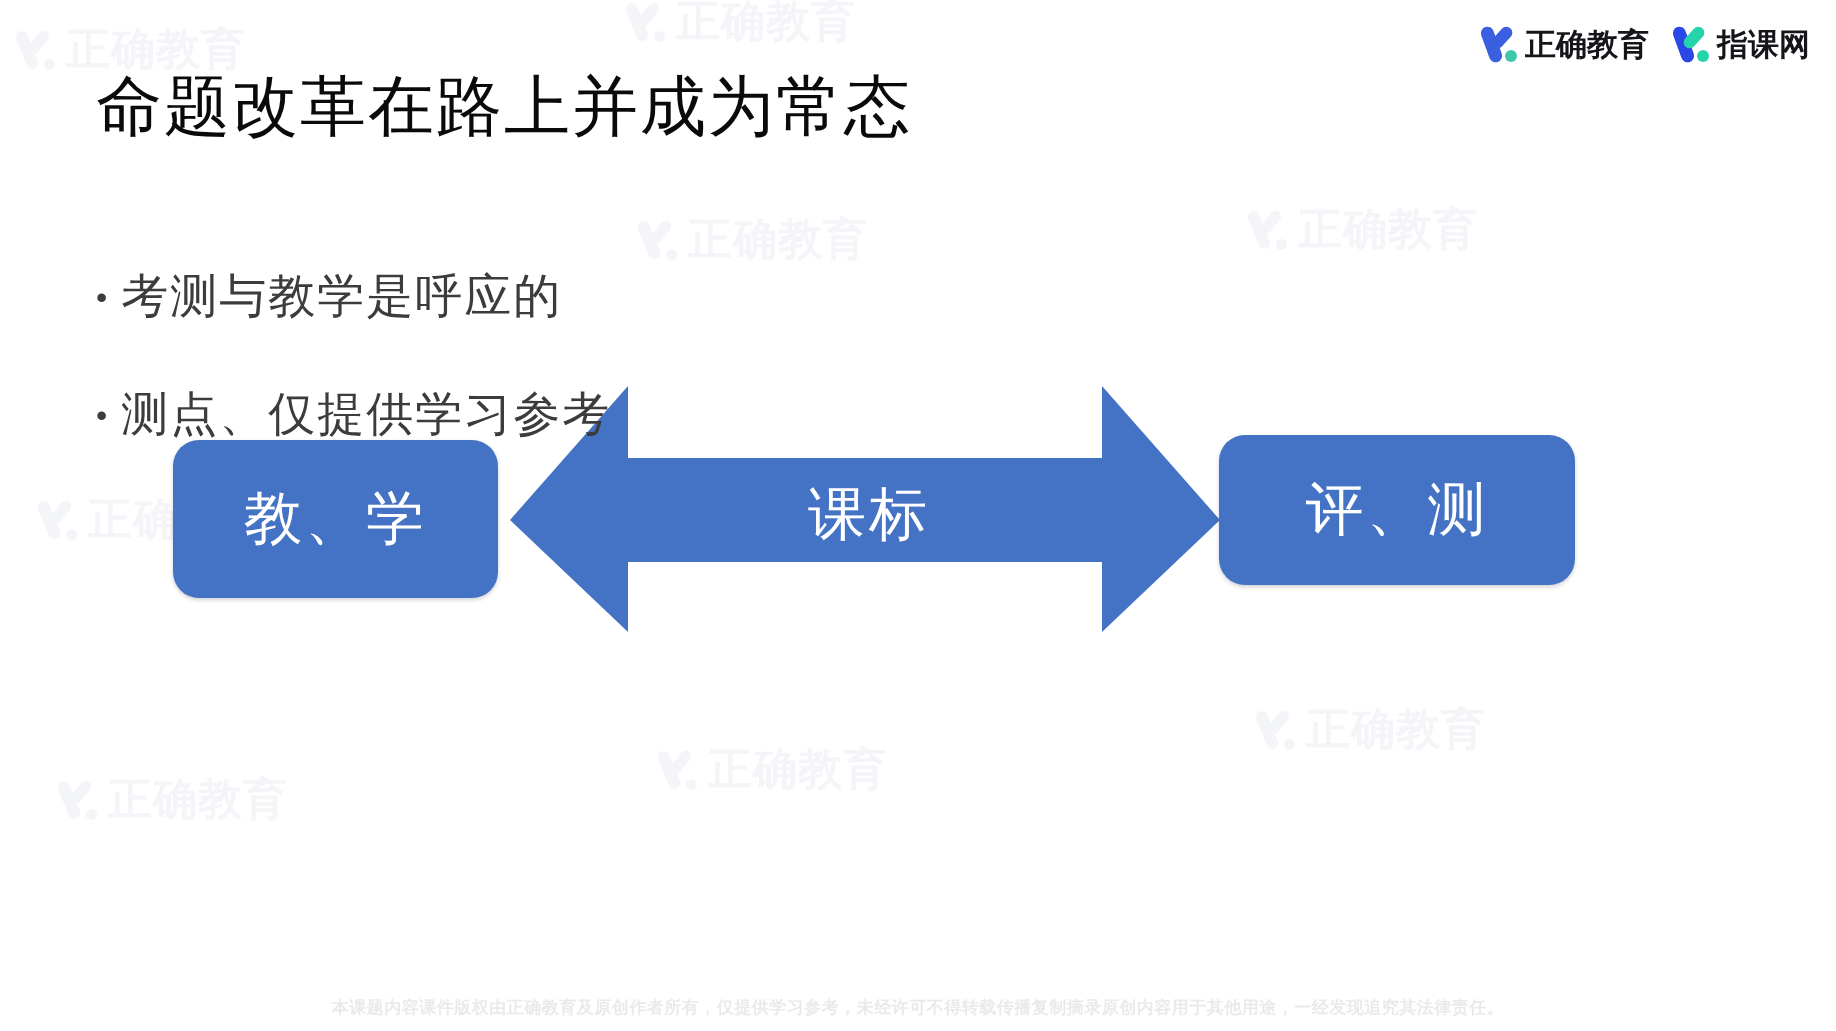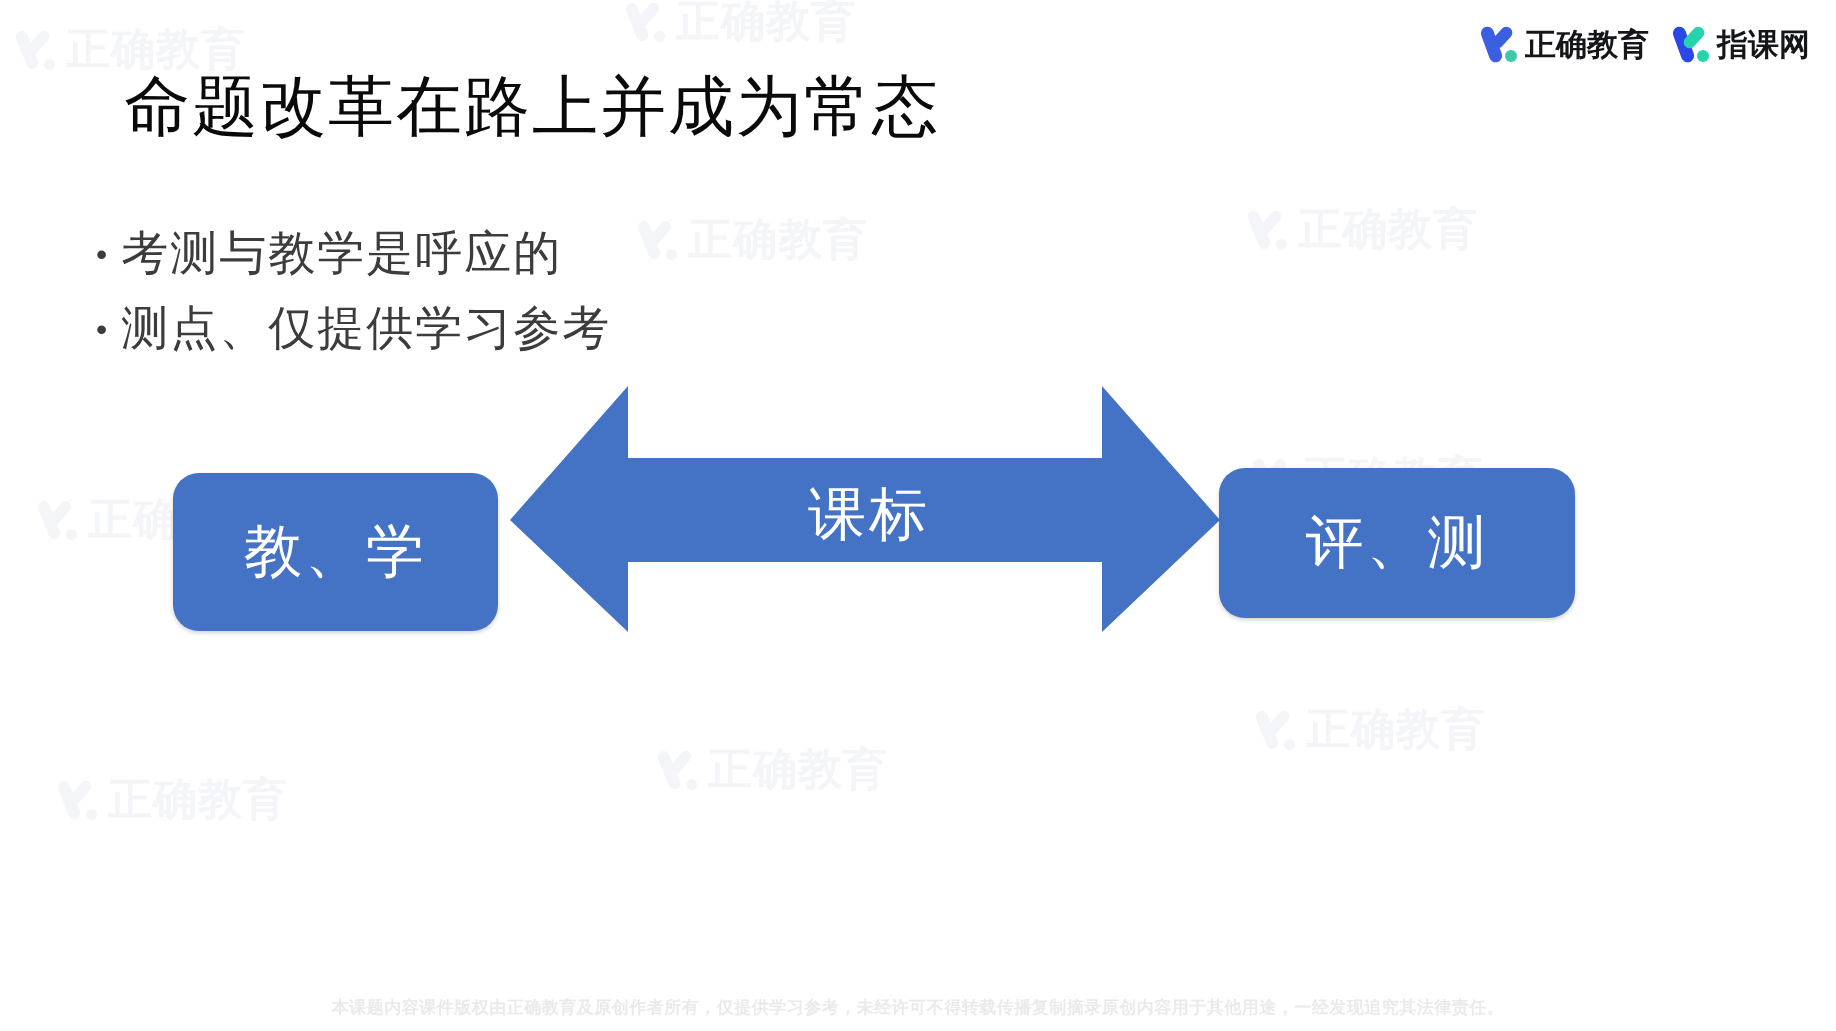--- a/index.html
+++ b/index.html
@@ -146,21 +146,20 @@
     position: absolute;
     left: 96px;
     top: 68px;
     font-family: "Liberation Serif", "DejaVu Serif", serif;
     font-size: 66px;
     line-height: 1.18;
     color: #0a0a0a;
     letter-spacing: 2px;
     z-index: 5;
     white-space: nowrap;
-    margin-left: 28px;
   }
 
   
   .bullets {
     position: absolute;
     left: 96px;
     top: 224px;
     z-index: 5;
   }
   .bullet-row {
@@ -175,40 +174,40 @@
     color: #3c3c3c;
     transform: translateY(-4px);
   }
   .bullet-text {
     font-family: "Liberation Serif", "DejaVu Serif", serif;
     font-size: 47px;
     line-height: 1.25;
     color: #3c3c3c;
     letter-spacing: 2px;
     white-space: nowrap;
+    margin-top: 43px;
   }
 
   
   .diagram {
     position: absolute;
     left: 0;
     top: 380px;
     width: 1836px;
     height: 260px;
     z-index: 4;
   }
   .node-box {
     position: absolute;
     background: #4472c4;
     border-radius: 26px;
     display: flex;
     align-items: center;
     justify-content: center;
     box-shadow: 0 2px 4px rgba(0,0,0,0.18);
-    margin-top: 33px;
   }
   .node-box .node-label {
     font-family: "Liberation Serif", "DejaVu Serif", serif;
     font-size: 58px;
     color: #ffffff;
     letter-spacing: 3px;
     white-space: nowrap;
   }
   #node-left {
     left: 173px;

